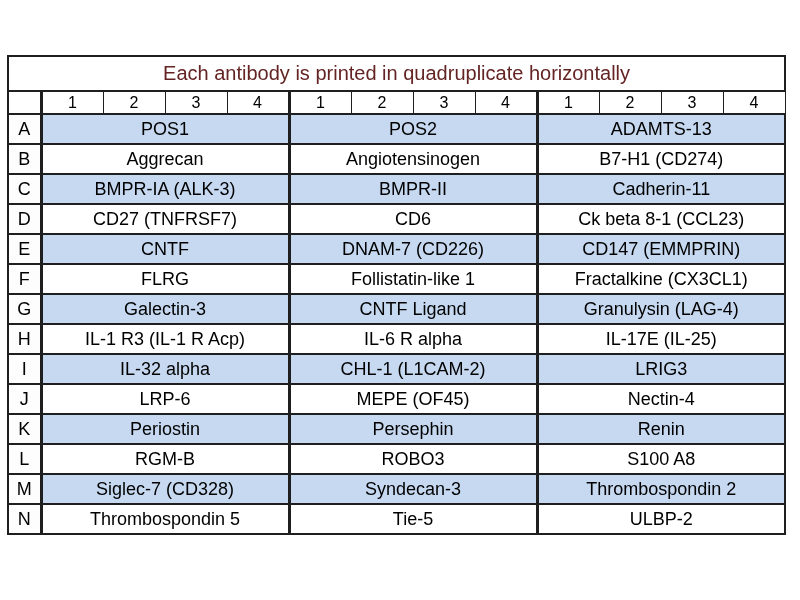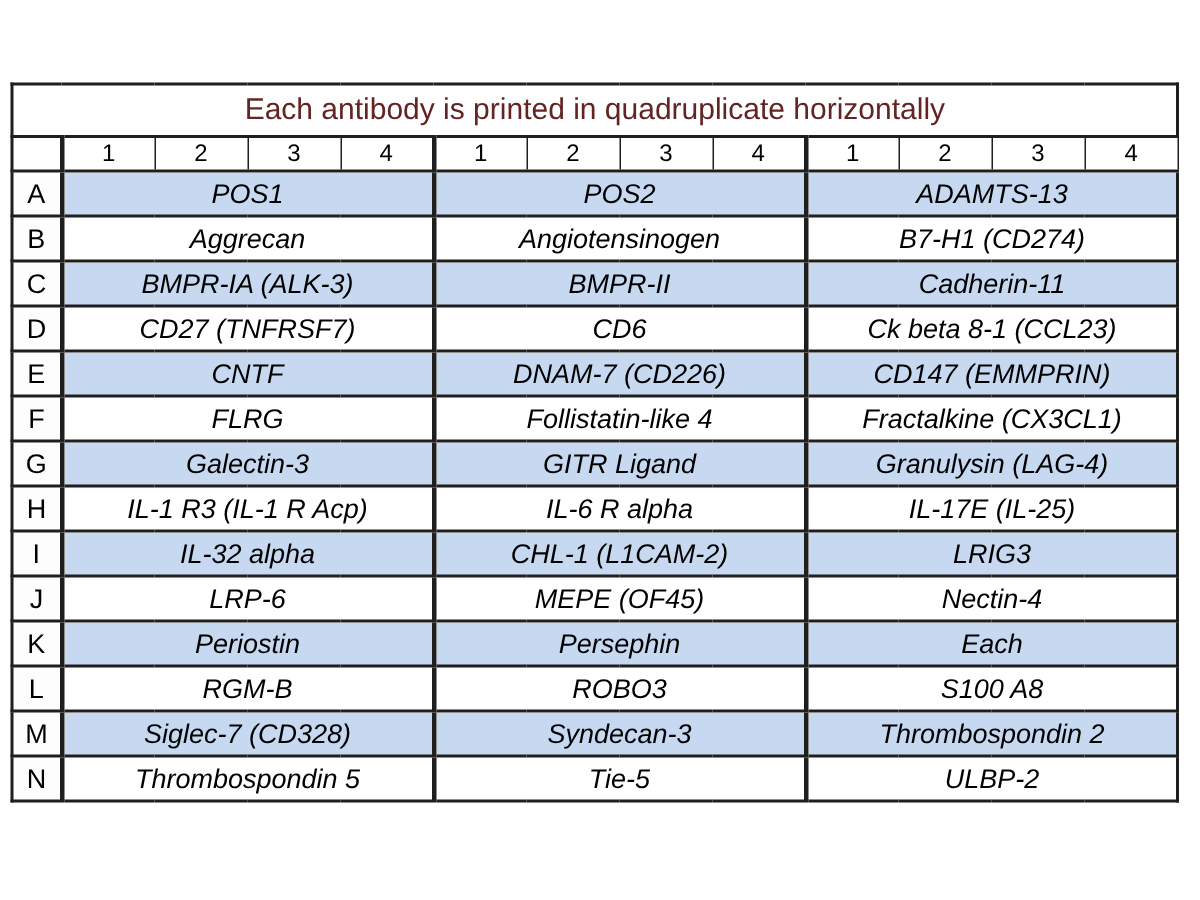--- a/index.html
+++ b/index.html
@@ -60,21 +60,20 @@
   tr.data-row th.letter {
     height: 28px;
     font-size: 18px;
     font-weight: 400;
     background: #fdfdfd;
   }
   tr.data-row td.ab {
     height: 28px;
     font-size: 18px;
     background: var(--plain, #ffffff);
-    font-style: italic;
   }
   tr.data-row td.gs {
     border-left-width: 3px;
   }
   tr.data-row.hl td.ab {
     background: var(--hl, #C6D9F1);
   }
 </style>
 </head>
 <body>
@@ -141,27 +140,27 @@
       </tr>
       <tr class="data-row hl" data-row="4">
         <th class="letter">E</th>
         <td colspan="4" class="ab gs">CNTF</td>
         <td colspan="4" class="ab gs">DNAM-7 (CD226)</td>
         <td colspan="4" class="ab gs">CD147 (EMMPRIN)</td>
       </tr>
       <tr class="data-row" data-row="5">
         <th class="letter">F</th>
         <td colspan="4" class="ab gs">FLRG</td>
-        <td colspan="4" class="ab gs">Follistatin-like 4</td>
+        <td colspan="4" class="ab gs">Follistatin-like 1</td>
         <td colspan="4" class="ab gs">Fractalkine (CX3CL1)</td>
       </tr>
       <tr class="data-row hl" data-row="6">
         <th class="letter">G</th>
         <td colspan="4" class="ab gs">Galectin-3</td>
-        <td colspan="4" class="ab gs">GITR Ligand</td>
+        <td colspan="4" class="ab gs">CNTF Ligand</td>
         <td colspan="4" class="ab gs">Granulysin (LAG-4)</td>
       </tr>
       <tr class="data-row" data-row="7">
         <th class="letter">H</th>
         <td colspan="4" class="ab gs">IL-1 R3 (IL-1 R Acp)</td>
         <td colspan="4" class="ab gs">IL-6 R alpha</td>
         <td colspan="4" class="ab gs">IL-17E (IL-25)</td>
       </tr>
       <tr class="data-row hl" data-row="8">
         <th class="letter">I</th>
@@ -172,21 +171,21 @@
       <tr class="data-row" data-row="9">
         <th class="letter">J</th>
         <td colspan="4" class="ab gs">LRP-6</td>
         <td colspan="4" class="ab gs">MEPE (OF45)</td>
         <td colspan="4" class="ab gs">Nectin-4</td>
       </tr>
       <tr class="data-row hl" data-row="10">
         <th class="letter">K</th>
         <td colspan="4" class="ab gs">Periostin</td>
         <td colspan="4" class="ab gs">Persephin</td>
-        <td colspan="4" class="ab gs">Each</td>
+        <td colspan="4" class="ab gs">Renin</td>
       </tr>
       <tr class="data-row" data-row="11">
         <th class="letter">L</th>
         <td colspan="4" class="ab gs">RGM-B</td>
         <td colspan="4" class="ab gs">ROBO3</td>
         <td colspan="4" class="ab gs">S100 A8</td>
       </tr>
       <tr class="data-row hl" data-row="12">
         <th class="letter">M</th>
         <td colspan="4" class="ab gs">Siglec-7 (CD328)</td>

